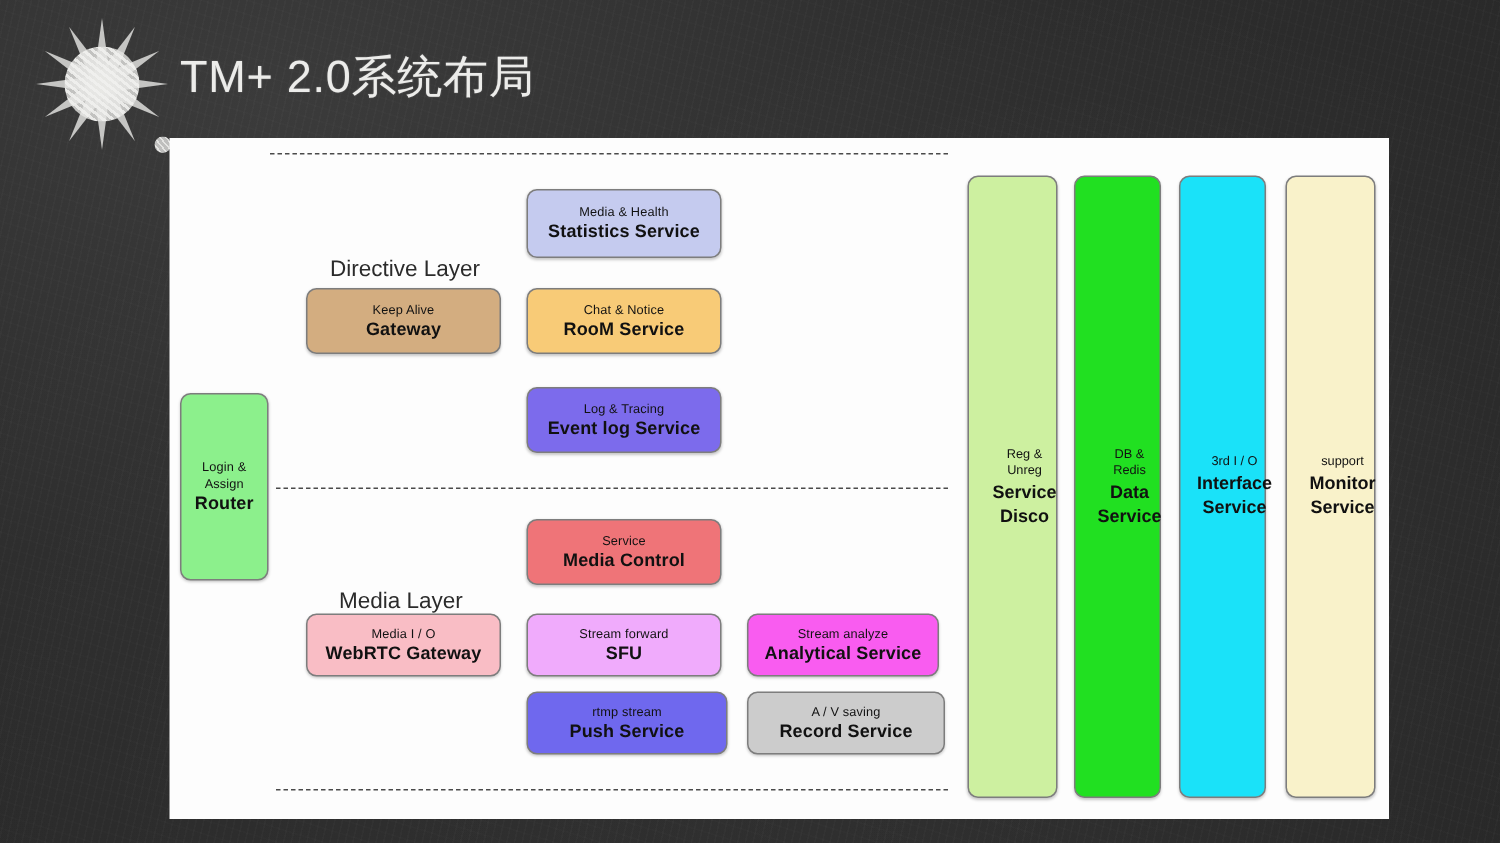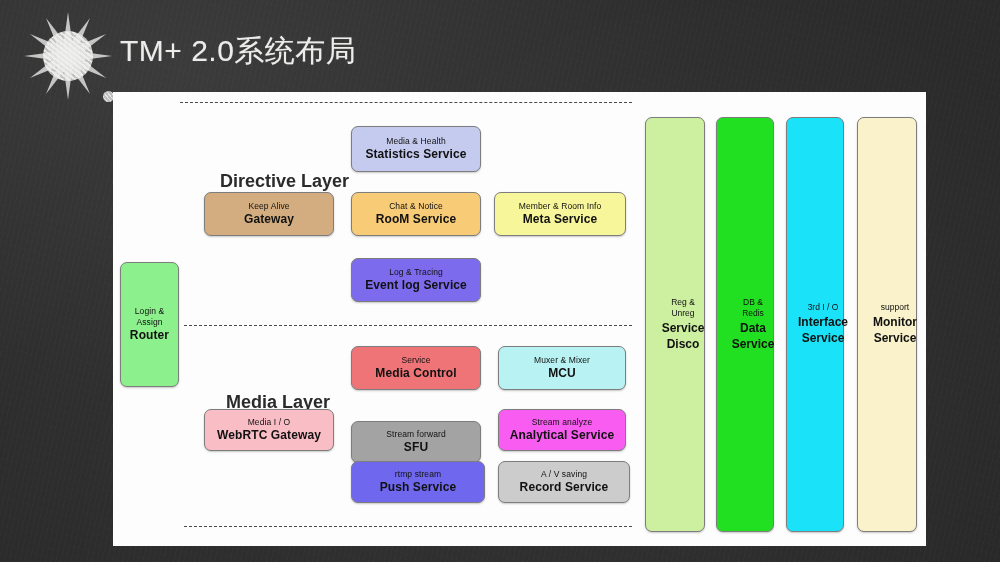--- a/index.html
+++ b/index.html
@@ -89,24 +89,23 @@
   }
 
   .dashed {
     position: absolute;
     height: 0;
     border-top: 1.6px dashed #4a4a4a;
   }
 
   .layer-label {
     position: absolute;
-    font-size: 18px;
+    font-size: 15px;
     color: #2b2b2b;
     white-space: nowrap;
-    font-weight: bold;
   }
 
   
   .box {
     position: absolute;
     border: 1px solid #7d7d7d;
     border-radius: 7px;
     display: flex;
     flex-direction: column;
     align-items: center;
@@ -197,47 +196,39 @@
     <div class="box" style="left:91px; top:100px; width:130px; height:44px; background:#d3ad80;">
       <div class="sub">Keep Alive</div>
       <div class="main">Gateway</div>
     </div>
 
     <div class="box" style="left:238px; top:100px; width:130px; height:44px; background:#f8cb77;">
       <div class="sub">Chat &amp; Notice</div>
       <div class="main">RooM Service</div>
     </div>
 
-    <div class="box" style="left:381px; top:100px; width:132px; height:44px; background:#f8f69b;">
-      <div class="sub">Member &amp; Room Info</div>
-      <div class="main">Meta Service</div>
-    </div>
 
     <div class="box" style="left:238px; top:166px; width:130px; height:44px; background:#7c6bec;">
       <div class="sub">Log &amp; Tracing</div>
       <div class="main">Event log Service</div>
     </div>
 
 
     <div class="box" style="left:238px; top:254px; width:130px; height:44px; background:#ef7478;">
       <div class="sub">Service</div>
       <div class="main">Media Control</div>
     </div>
 
-    <div class="box" style="left:385px; top:254px; width:128px; height:44px; background:#b8f2f2;">
-      <div class="sub">Muxer &amp; Mixer</div>
-      <div class="main">MCU</div>
-    </div>
 
     <div class="box" style="left:91px; top:317px; width:130px; height:42px; background:#f9bdc5;">
       <div class="sub">Media I / O</div>
       <div class="main">WebRTC Gateway</div>
     </div>
 
-    <div class="box" style="left:238px; top:317px; width:130px; height:42px; background:#a3a3a3;margin-top:12px;">
+    <div class="box" style="left:238px; top:317px; width:130px; height:42px; background:#f0abfc;">
       <div class="sub">Stream forward</div>
       <div class="main">SFU</div>
     </div>
 
     <div class="box" style="left:385px; top:317px; width:128px; height:42px; background:#f95cf0;">
       <div class="sub">Stream analyze</div>
       <div class="main">Analytical Service</div>
     </div>
 
     <div class="box" style="left:238px; top:369px; width:134px; height:42px; background:#6f68ee;">

